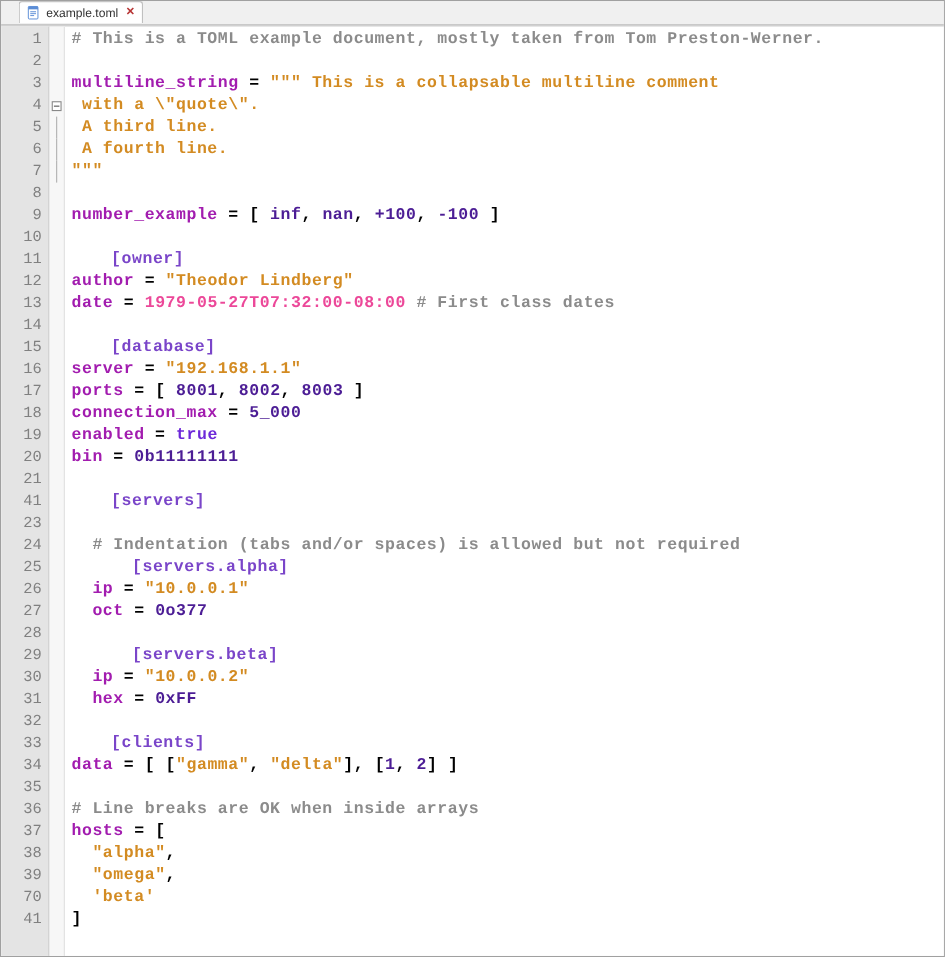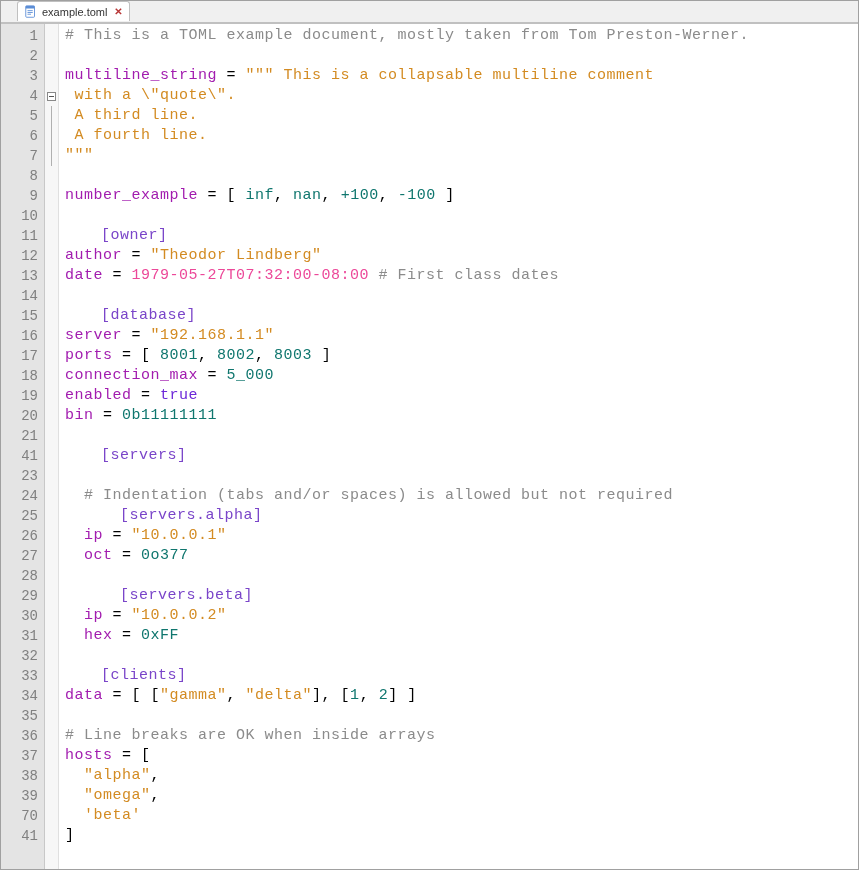--- a/index.html
+++ b/index.html
@@ -111,26 +111,27 @@
     padding-top: 2px;
     padding-left: 6px;
     white-space: pre;
     letter-spacing: 0.5px;
     color: #000;
     overflow: hidden;
   }
   .code .row {
     height: 20px;
     line-height: 20px;
+    font-weight: bold;
   }
   .c-comment { color: #8b8b8b; }
   .c-key     { color: #a21caf; }
   .c-op      { color: #000000; }
   .c-string  { color: #d38b22; }
-  .c-number  { color: #0f766e; }
+  .c-number  { color: #4c1d95; }
   .c-bool    { color: #6d28d9; }
   .c-section { color: #7a45c9; margin-left: 36px; }
   .c-punc    { color: #000000; }
   .c-date    { color: #ec4899; text-align: right; }
 </style>
 </head>
 <body>
 
 <div class="window">
 

